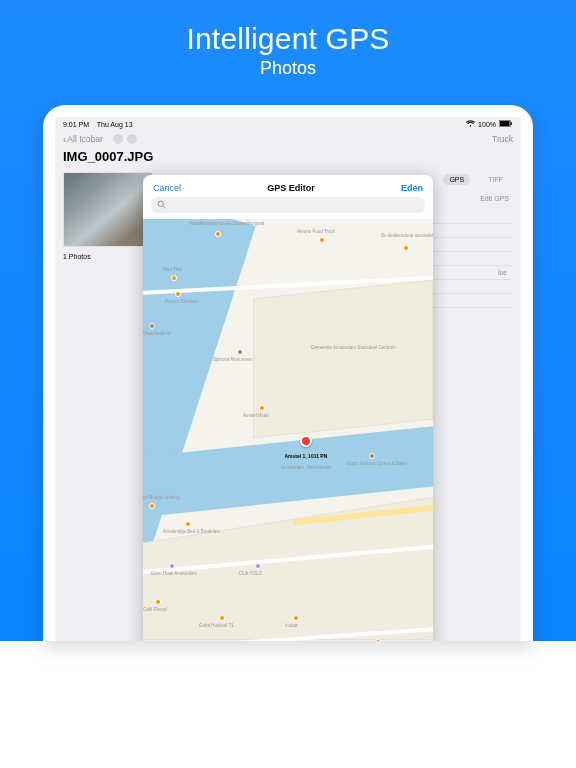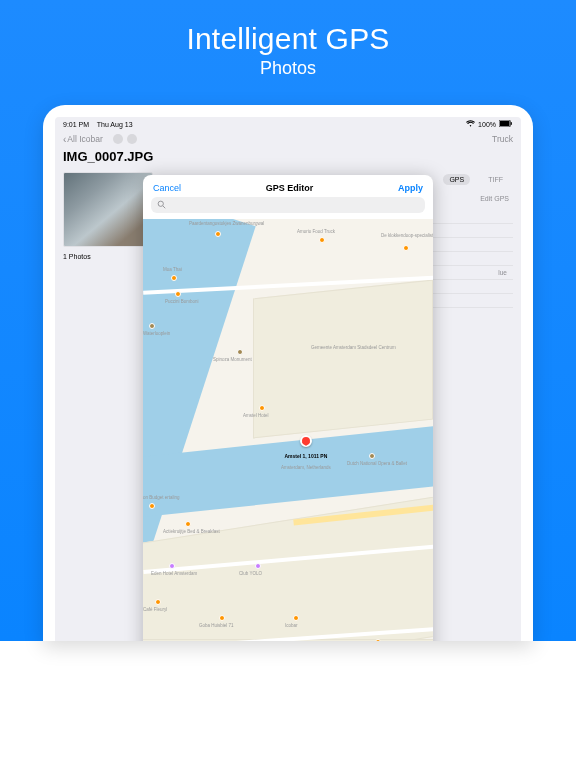--- a/index.html
+++ b/index.html
@@ -245,21 +245,21 @@
             <div class="ghost-row"></div>
             <div class="ghost-row"></div>
           </div>
         </div>
       </div>
 
       <div class="modal">
         <div class="modal-header">
           <span class="modal-cancel">Cancel</span>
           <span class="modal-title">GPS Editor</span>
-          <span class="modal-apply">Apply</span>
+          <span class="modal-apply">Eden</span>
         </div>
         <div class="search-wrap">
           <div class="search-field">
             <span class="search-glyph">
               <svg width="9" height="9" viewBox="0 0 12 12">
                   <circle cx="5" cy="5" r="3.5" fill="none" stroke="#8e8e93" stroke-width="1.2"></circle>
                   <line x1="7.8" y1="7.8" x2="11" y2="11" stroke="#8e8e93" stroke-width="1.2"></line>
                 </svg>
             </span>
           </div>

